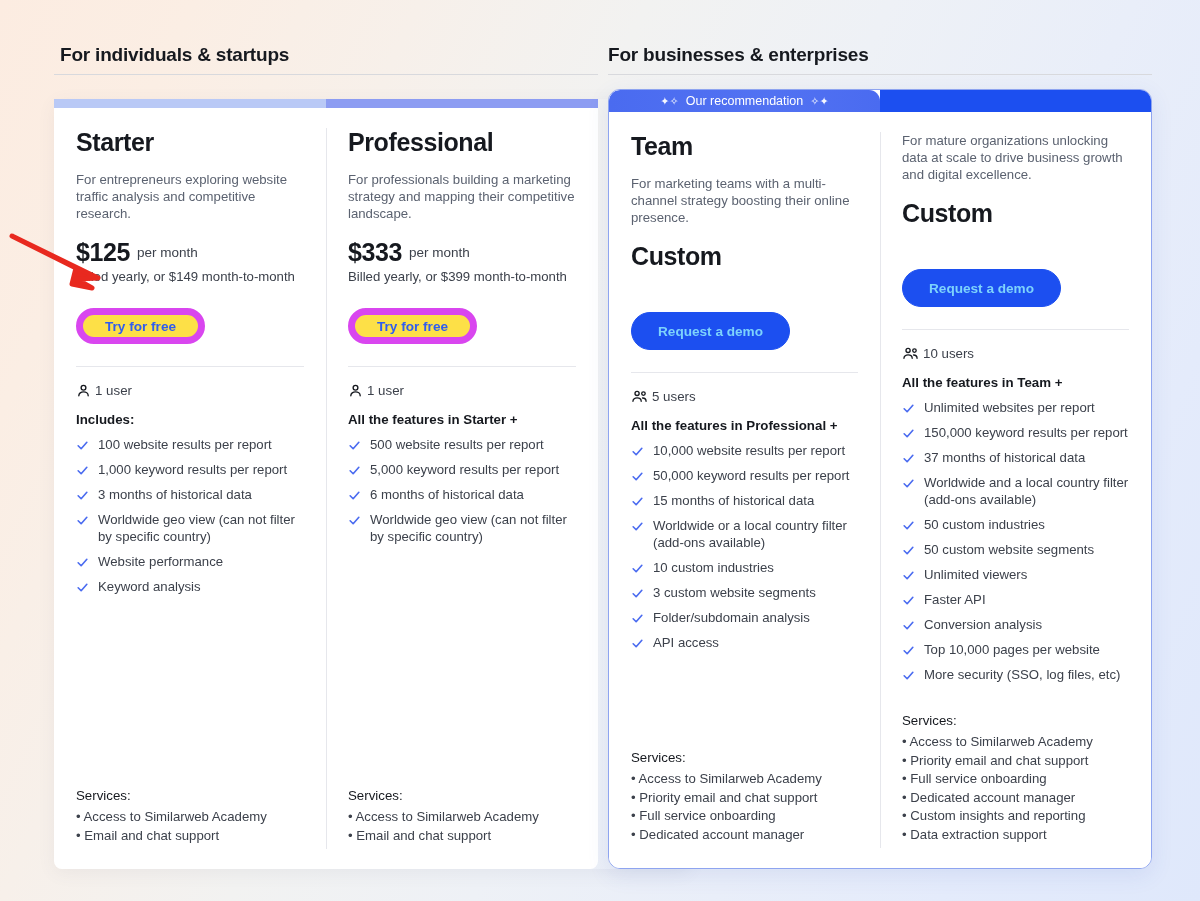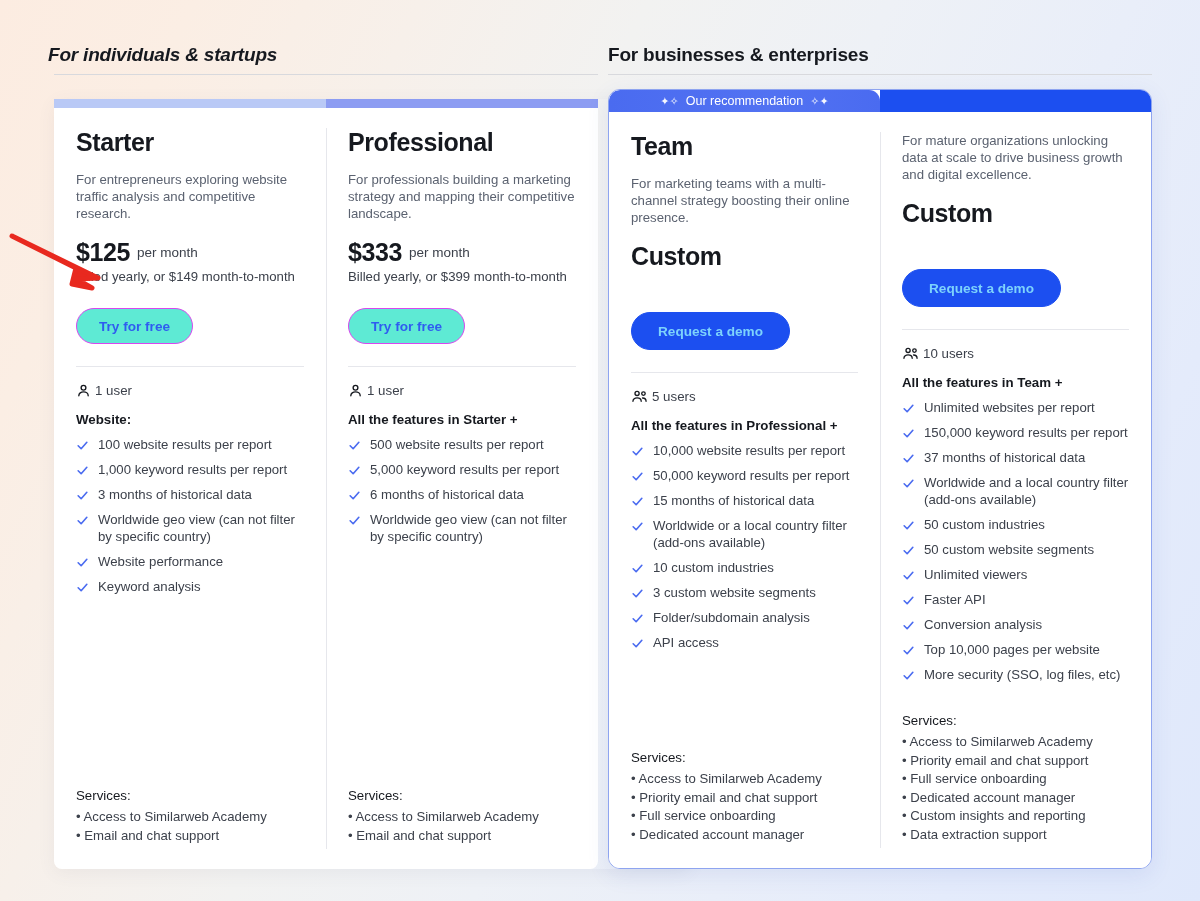--- a/index.html
+++ b/index.html
@@ -157,22 +157,22 @@
     justify-content: center;
     height: 36px;
     border-radius: 18px;
     font-size: 13.6px;
     font-weight: bold;
     cursor: pointer;
     width: max-content;
     padding: 0 22px;
   }
   .btn-outline {
-    background: #5eead4;
-    border: 1px solid #d946ef;
+    background: #fde047;
+    border: 7px solid #d946ef;
     color: #2f5cf0;
   }
   .btn-solid {
     background: #1c4ff0;
     border: 1px solid #1c4ff0;
     color: #7dd3fc;
     padding: 0 26px;
     height: 38px;
     border-radius: 19px;
   }
@@ -232,21 +232,21 @@
   .services li::before { content: "• "; }
 
   
   .arrow { position: absolute; left: 6px; top: 232px; pointer-events: none; }
 </style>
 </head>
 <body>
 
 <div class="page">
 
-  <div class="group-head" style="left:48px; top:44px;font-style:italic;">For individuals &amp; startups</div>
+  <div class="group-head" style="left:60px; top:44px;">For individuals &amp; startups</div>
   <div class="group-rule" style="left:54px; top:74px; width:544px;"></div>
 
   <div class="group-head" style="left:608px; top:44px;">For businesses &amp; enterprises</div>
   <div class="group-rule" style="left:608px; top:74px; width:544px;"></div>
 
   <div class="group group-left">
 
     <div class="card">
       <div class="strip" style="background:#b9c9f6;"></div>
       <div class="card-body">
@@ -265,21 +265,21 @@
         <div class="users-row">
           <span>
             <svg class="ico" width="15" height="15" viewBox="0 0 24 24" fill="none" stroke="#16191f" stroke-width="2.2" stroke-linecap="round" stroke-linejoin="round">
               <circle cx="12" cy="7.5" r="3.8"></circle>
                 <path d="M4.5 20.5c0-4 3.6-6.3 7.5-6.3s7.5 2.3 7.5 6.3"></path>
             </svg>
           </span>
           <span class="users-label">1 user</span>
         </div>
 
-        <div class="features-title">Website:</div>
+        <div class="features-title">Includes:</div>
         <ul class="features">
             <li>
               <svg class="check" width="13" height="13" viewBox="0 0 24 24" fill="none" stroke="#4a6bf0" stroke-width="3" stroke-linecap="round" stroke-linejoin="round">
                 <path d="M4 12.5 L9.5 18 L20 6"></path>
               </svg>
               <span>100 website results per report</span>
             </li>
             <li>
               <svg class="check" width="13" height="13" viewBox="0 0 24 24" fill="none" stroke="#4a6bf0" stroke-width="3" stroke-linecap="round" stroke-linejoin="round">
                 <path d="M4 12.5 L9.5 18 L20 6"></path>

